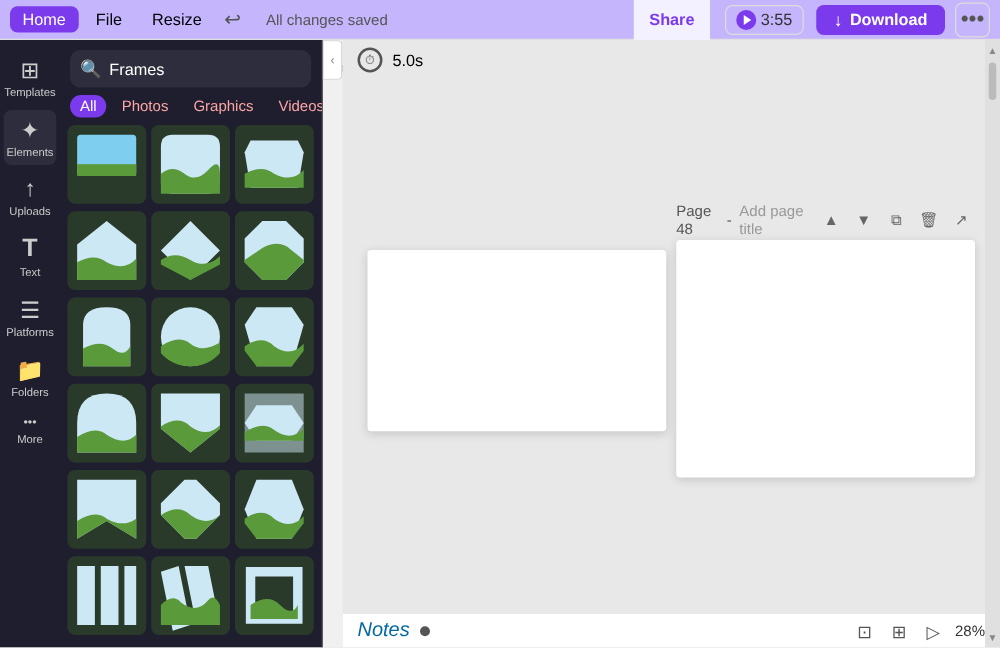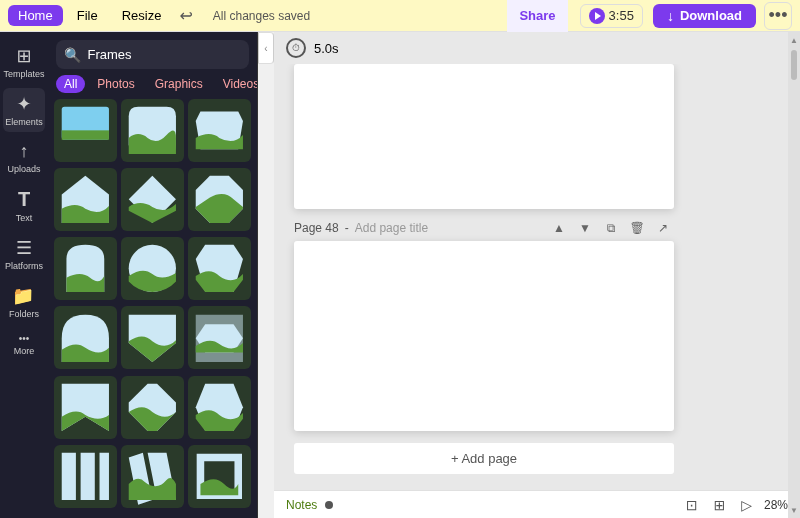--- a/index.html
+++ b/index.html
@@ -1,21 +1,21 @@
 <!DOCTYPE html>
 <html><head>
   <meta charset="utf-8">
   <style>
     * { box-sizing: border-box; margin: 0; padding: 0; }
     body { width: 800px; height: 518px; overflow: hidden; font-family: -apple-system, BlinkMacSystemFont, 'Segoe UI', sans-serif; background: #f0f0f0; }
 
     
     #topbar {
       display: flex; align-items: center; height: 32px;
-      background: #fef9c3; border-bottom: 1px solid #e0e0e0;
+      background: #c4b5fd; border-bottom: 1px solid #e0e0e0;
       padding: 0 8px; gap: 4px;
     }
     .tb-btn {
       display: flex; align-items: center; gap: 4px;
       padding: 3px 10px; border-radius: 6px; font-size: 13px;
       cursor: pointer; border: none; background: transparent; font-weight: 500;
     }
     .tb-btn.home { background: #7c3aed; color: #fff; }
     .tb-saved { font-size: 12px; color: #555; margin-left: 12px; }
     .tb-spacer { flex: 1; }
@@ -97,21 +97,21 @@
       flex: 1; background: #e8e8e8; display: flex; flex-direction: column;
       position: relative; overflow: hidden;
     }
     #timer-bar {
       display: flex; align-items: center; padding: 6px 12px; gap: 8px;
       background: #e8e8e8;
     }
     .timer-icon { width: 20px; height: 20px; border: 2px solid #555; border-radius: 50%; display: flex; align-items: center; justify-content: center; font-size: 10px; color: #555; }
     .timer-val { font-size: 13px; color: #000000; }
 
-    #canvas-scroll { flex: 1; overflow-y: auto; overflow-x: hidden; padding: 0 20px 10px; display: flex; flex-direction: column; gap: 8px; }
+    #canvas-scroll { flex: 1; overflow-y: auto; overflow-x: hidden; padding: 0 20px 10px; display: flex; align-items: center; gap: 8px; }
     #canvas-scroll::-webkit-scrollbar { width: 6px; }
     #canvas-scroll::-webkit-scrollbar-thumb { background: #bbb; border-radius: 3px; }
     #canvas-scroll::-webkit-scrollbar-track { background: #e8e8e8; }
 
     .page-container { width: 100%; max-width: 380px; position: relative; }
     .page-label-bar {
       display: flex; align-items: center; gap: 6px; margin-bottom: 2px;
       font-size: 12px; color: #555;
     }
     .page-label-bar .page-num { font-weight: 500; }
@@ -129,21 +129,21 @@
       width: 100%; max-width: 380px; text-align: center;
       padding: 8px; background: #fff; border-radius: 3px; cursor: pointer;
       font-size: 13px; color: #555; border: none; margin-top: 4px;
     }
 
     
     #bottombar {
       height: 28px; background: #fff; border-top: 1px solid #e0e0e0;
       display: flex; align-items: center; padding: 0 12px; gap: 8px;
     }
-    .bottom-notes { font-size: 12px; color: #4d7c0f; }
+    .bottom-notes { font-size: 16px; color: #0369a1; font-style: italic; }
     .bottom-dot { width: 8px; height: 8px; background: #555; border-radius: 50%; margin: 0 auto; }
     .bottom-spacer { flex: 1; }
     .bottom-zoom { font-size: 12px; color: #333; font-weight: 500; }
     .bottom-icon { font-size: 14px; color: #555; cursor: pointer; padding: 2px 4px; }
     .scroll-up, .scroll-down {
       width: 12px; height: 16px; display: flex; align-items: center; justify-content: center;
       cursor: pointer; font-size: 8px; color: #888;
     }
     .scroll-thumb { width: 6px; height: 30px; background: #bbb; border-radius: 3px; margin: 2px auto; }
 
@@ -389,21 +389,20 @@
             <div class="page-action-btn">▲</div>
             <div class="page-action-btn">▼</div>
             <div class="page-action-btn">⧉</div>
             <div class="page-action-btn">🗑</div>
             <div class="page-action-btn">↗</div>
           </div>
         </div>
         <div class="canvas-page page2"></div>
       </div>
 
-      <button id="add-page-bar">+ Add page</button>
     </div>
 
     <div id="bottombar">
       <span class="bottom-notes">Notes</span>
       <div class="bottom-dot"></div>
       <span class="bottom-spacer"></span>
       <span class="bottom-icon">⊡</span>
       <span class="bottom-icon">⊞</span>
       <span class="bottom-icon">▷</span>
       <span class="bottom-zoom">28%</span>

